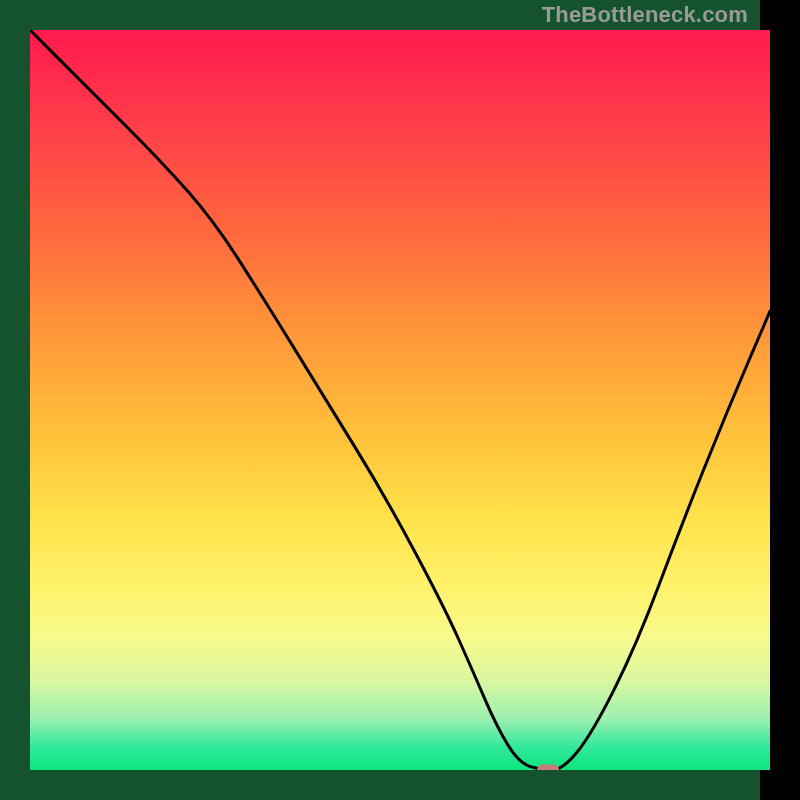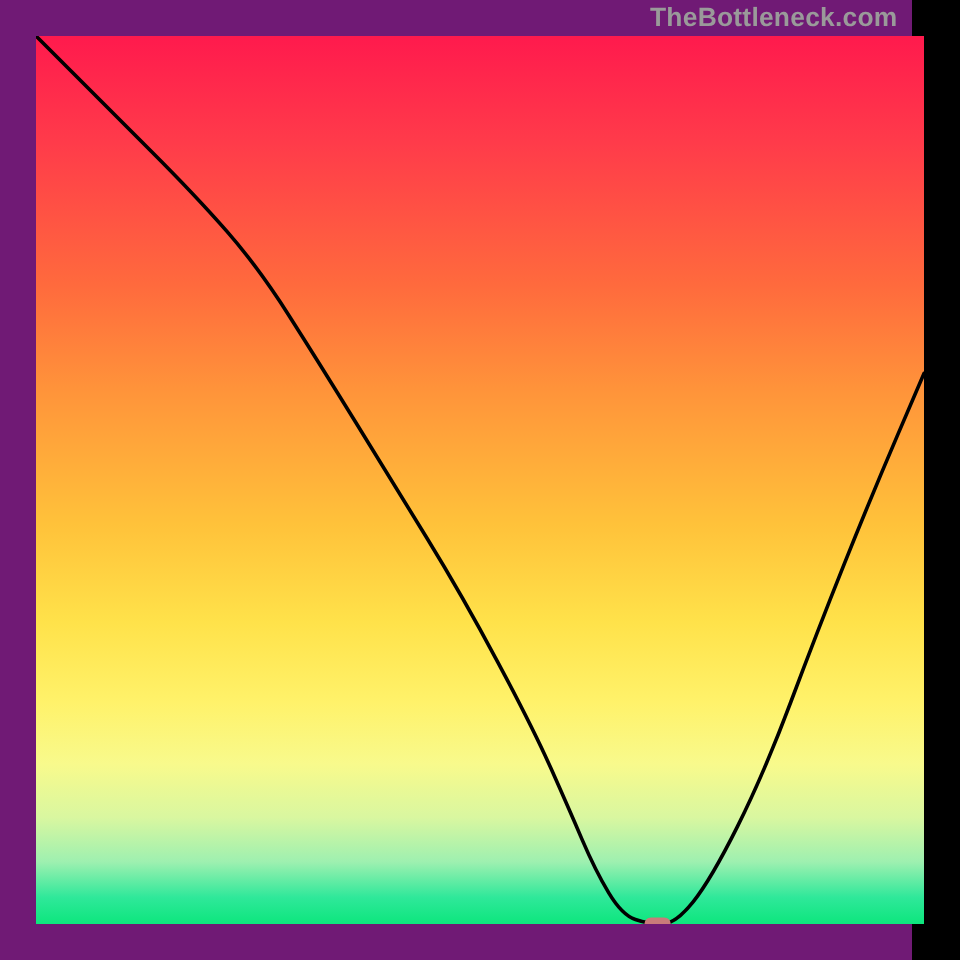--- a/index.html
+++ b/index.html
@@ -9,21 +9,21 @@
     height: 800px;
     background: #000;
     overflow: hidden;
   }
   .frame {
     position: absolute;
     left: 0;
     top: 0;
     width: 760px;
     height: 800px;
-    background: #701a75;
+    background: #14532d;
     text-decoration: underline;
   }
   .plot {
     position: absolute;
     left: 30px;
     top: 30px;
     width: 740px;
     height: 740px;
     overflow: hidden;
   }

